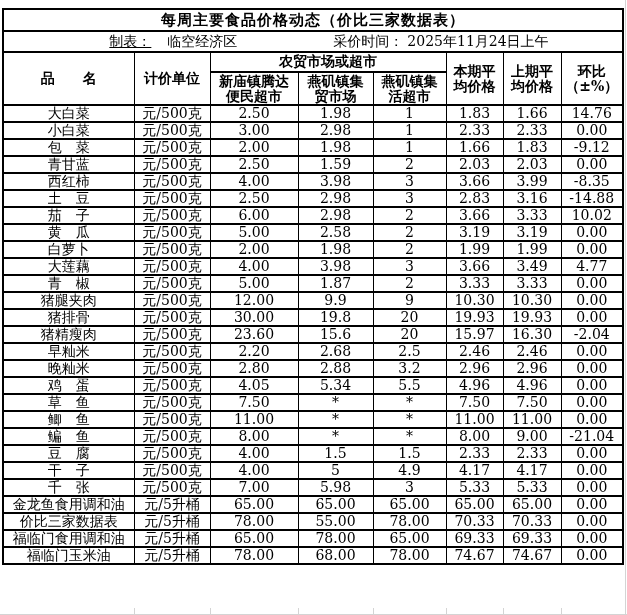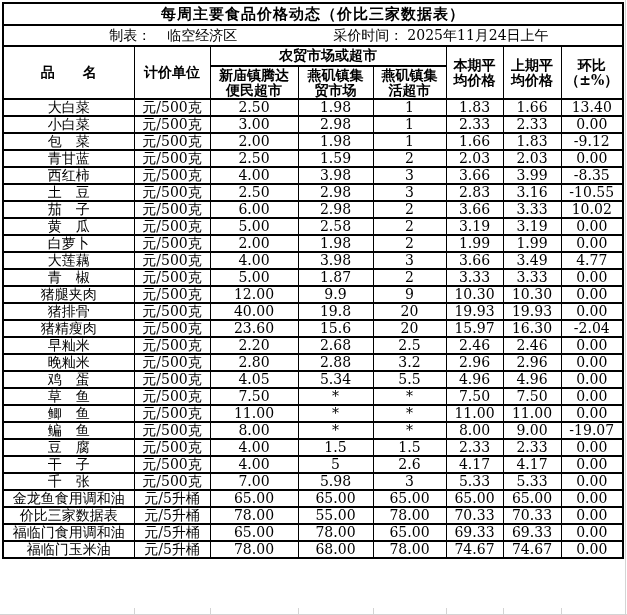--- a/index.html
+++ b/index.html
@@ -5,21 +5,21 @@
   html,body{margin:0;padding:0;}
   body{
     width:627px;height:615px;
     background:#ffffff;
     position:relative;
     font-family:"DejaVu Serif","Liberation Serif",serif;
     color:#000;
     overflow:hidden;
   }
   .sheet{
-    position:absolute;left:2px;top:2px;
+    position:absolute;left:2px;top:8px;
   }
   table.price-table{
     border-collapse:collapse;
     table-layout:fixed;
     width:620px;
     background:#fff;
   }
   table.price-table td, table.price-table th{
     border-left:1px solid #000;
     border-right:1px solid #000;
@@ -37,21 +37,21 @@
     font-size:15px;
     font-weight:bold;
     letter-spacing:1px;
   }
   .info-row td{
     height:19px;
     font-size:14px;
     text-align:left;
     white-space:nowrap;
   }
-  .info-row .lbl-maker{margin-left:32px;}
+  .info-row .lbl-maker{margin-left:32px;text-decoration:underline;}
   .info-row .val-maker{margin-left:16px;}
   .info-row .lbl-time{margin-left:96px;}
   .info-row .val-time{margin-left:4px;}
   th{
     font-size:14px;
     font-weight:bold;
   }
   .hdr-group{height:20px;}
   .hdr-sub th{height:31px;}
   .multiline{white-space:pre-line !important;line-height:15px;}
@@ -113,21 +113,21 @@
     </tbody>
     <tbody>
         <tr>
           <td class="data-cell">大白菜</td>
           <td class="data-cell">元/500克</td>
           <td class="data-cell">2.50</td>
           <td class="data-cell">1.98</td>
           <td class="data-cell">1</td>
           <td class="data-cell">1.83</td>
           <td class="data-cell">1.66</td>
-          <td class="data-cell">13.40</td>
+          <td class="data-cell">14.76</td>
         </tr>
         <tr>
           <td class="data-cell">小白菜</td>
           <td class="data-cell">元/500克</td>
           <td class="data-cell">3.00</td>
           <td class="data-cell">2.98</td>
           <td class="data-cell">1</td>
           <td class="data-cell">2.33</td>
           <td class="data-cell">2.33</td>
           <td class="data-cell">0.00</td>
@@ -163,21 +163,21 @@
           <td class="data-cell">-8.35</td>
         </tr>
         <tr>
           <td class="data-cell">土　豆</td>
           <td class="data-cell">元/500克</td>
           <td class="data-cell">2.50</td>
           <td class="data-cell">2.98</td>
           <td class="data-cell">3</td>
           <td class="data-cell">2.83</td>
           <td class="data-cell">3.16</td>
-          <td class="data-cell">-10.55</td>
+          <td class="data-cell">-14.88</td>
         </tr>
         <tr>
           <td class="data-cell">茄　子</td>
           <td class="data-cell">元/500克</td>
           <td class="data-cell">6.00</td>
           <td class="data-cell">2.98</td>
           <td class="data-cell">2</td>
           <td class="data-cell">3.66</td>
           <td class="data-cell">3.33</td>
           <td class="data-cell">10.02</td>
@@ -228,21 +228,21 @@
           <td class="data-cell">12.00</td>
           <td class="data-cell">9.9</td>
           <td class="data-cell">9</td>
           <td class="data-cell">10.30</td>
           <td class="data-cell">10.30</td>
           <td class="data-cell">0.00</td>
         </tr>
         <tr>
           <td class="data-cell">猪排骨</td>
           <td class="data-cell">元/500克</td>
-          <td class="data-cell">40.00</td>
+          <td class="data-cell">30.00</td>
           <td class="data-cell">19.8</td>
           <td class="data-cell">20</td>
           <td class="data-cell">19.93</td>
           <td class="data-cell">19.93</td>
           <td class="data-cell">0.00</td>
         </tr>
         <tr>
           <td class="data-cell">猪精瘦肉</td>
           <td class="data-cell">元/500克</td>
           <td class="data-cell">23.60</td>
@@ -303,38 +303,38 @@
           <td class="data-cell">0.00</td>
         </tr>
         <tr>
           <td class="data-cell">鳊　鱼</td>
           <td class="data-cell">元/500克</td>
           <td class="data-cell">8.00</td>
           <td class="data-cell">*</td>
           <td class="data-cell">*</td>
           <td class="data-cell">8.00</td>
           <td class="data-cell">9.00</td>
-          <td class="data-cell">-19.07</td>
+          <td class="data-cell">-21.04</td>
         </tr>
         <tr>
           <td class="data-cell">豆　腐</td>
           <td class="data-cell">元/500克</td>
           <td class="data-cell">4.00</td>
           <td class="data-cell">1.5</td>
           <td class="data-cell">1.5</td>
           <td class="data-cell">2.33</td>
           <td class="data-cell">2.33</td>
           <td class="data-cell">0.00</td>
         </tr>
         <tr>
           <td class="data-cell">干　子</td>
           <td class="data-cell">元/500克</td>
           <td class="data-cell">4.00</td>
           <td class="data-cell">5</td>
-          <td class="data-cell">2.6</td>
+          <td class="data-cell">4.9</td>
           <td class="data-cell">4.17</td>
           <td class="data-cell">4.17</td>
           <td class="data-cell">0.00</td>
         </tr>
         <tr>
           <td class="data-cell">千　张</td>
           <td class="data-cell">元/500克</td>
           <td class="data-cell">7.00</td>
           <td class="data-cell">5.98</td>
           <td class="data-cell">3</td>

